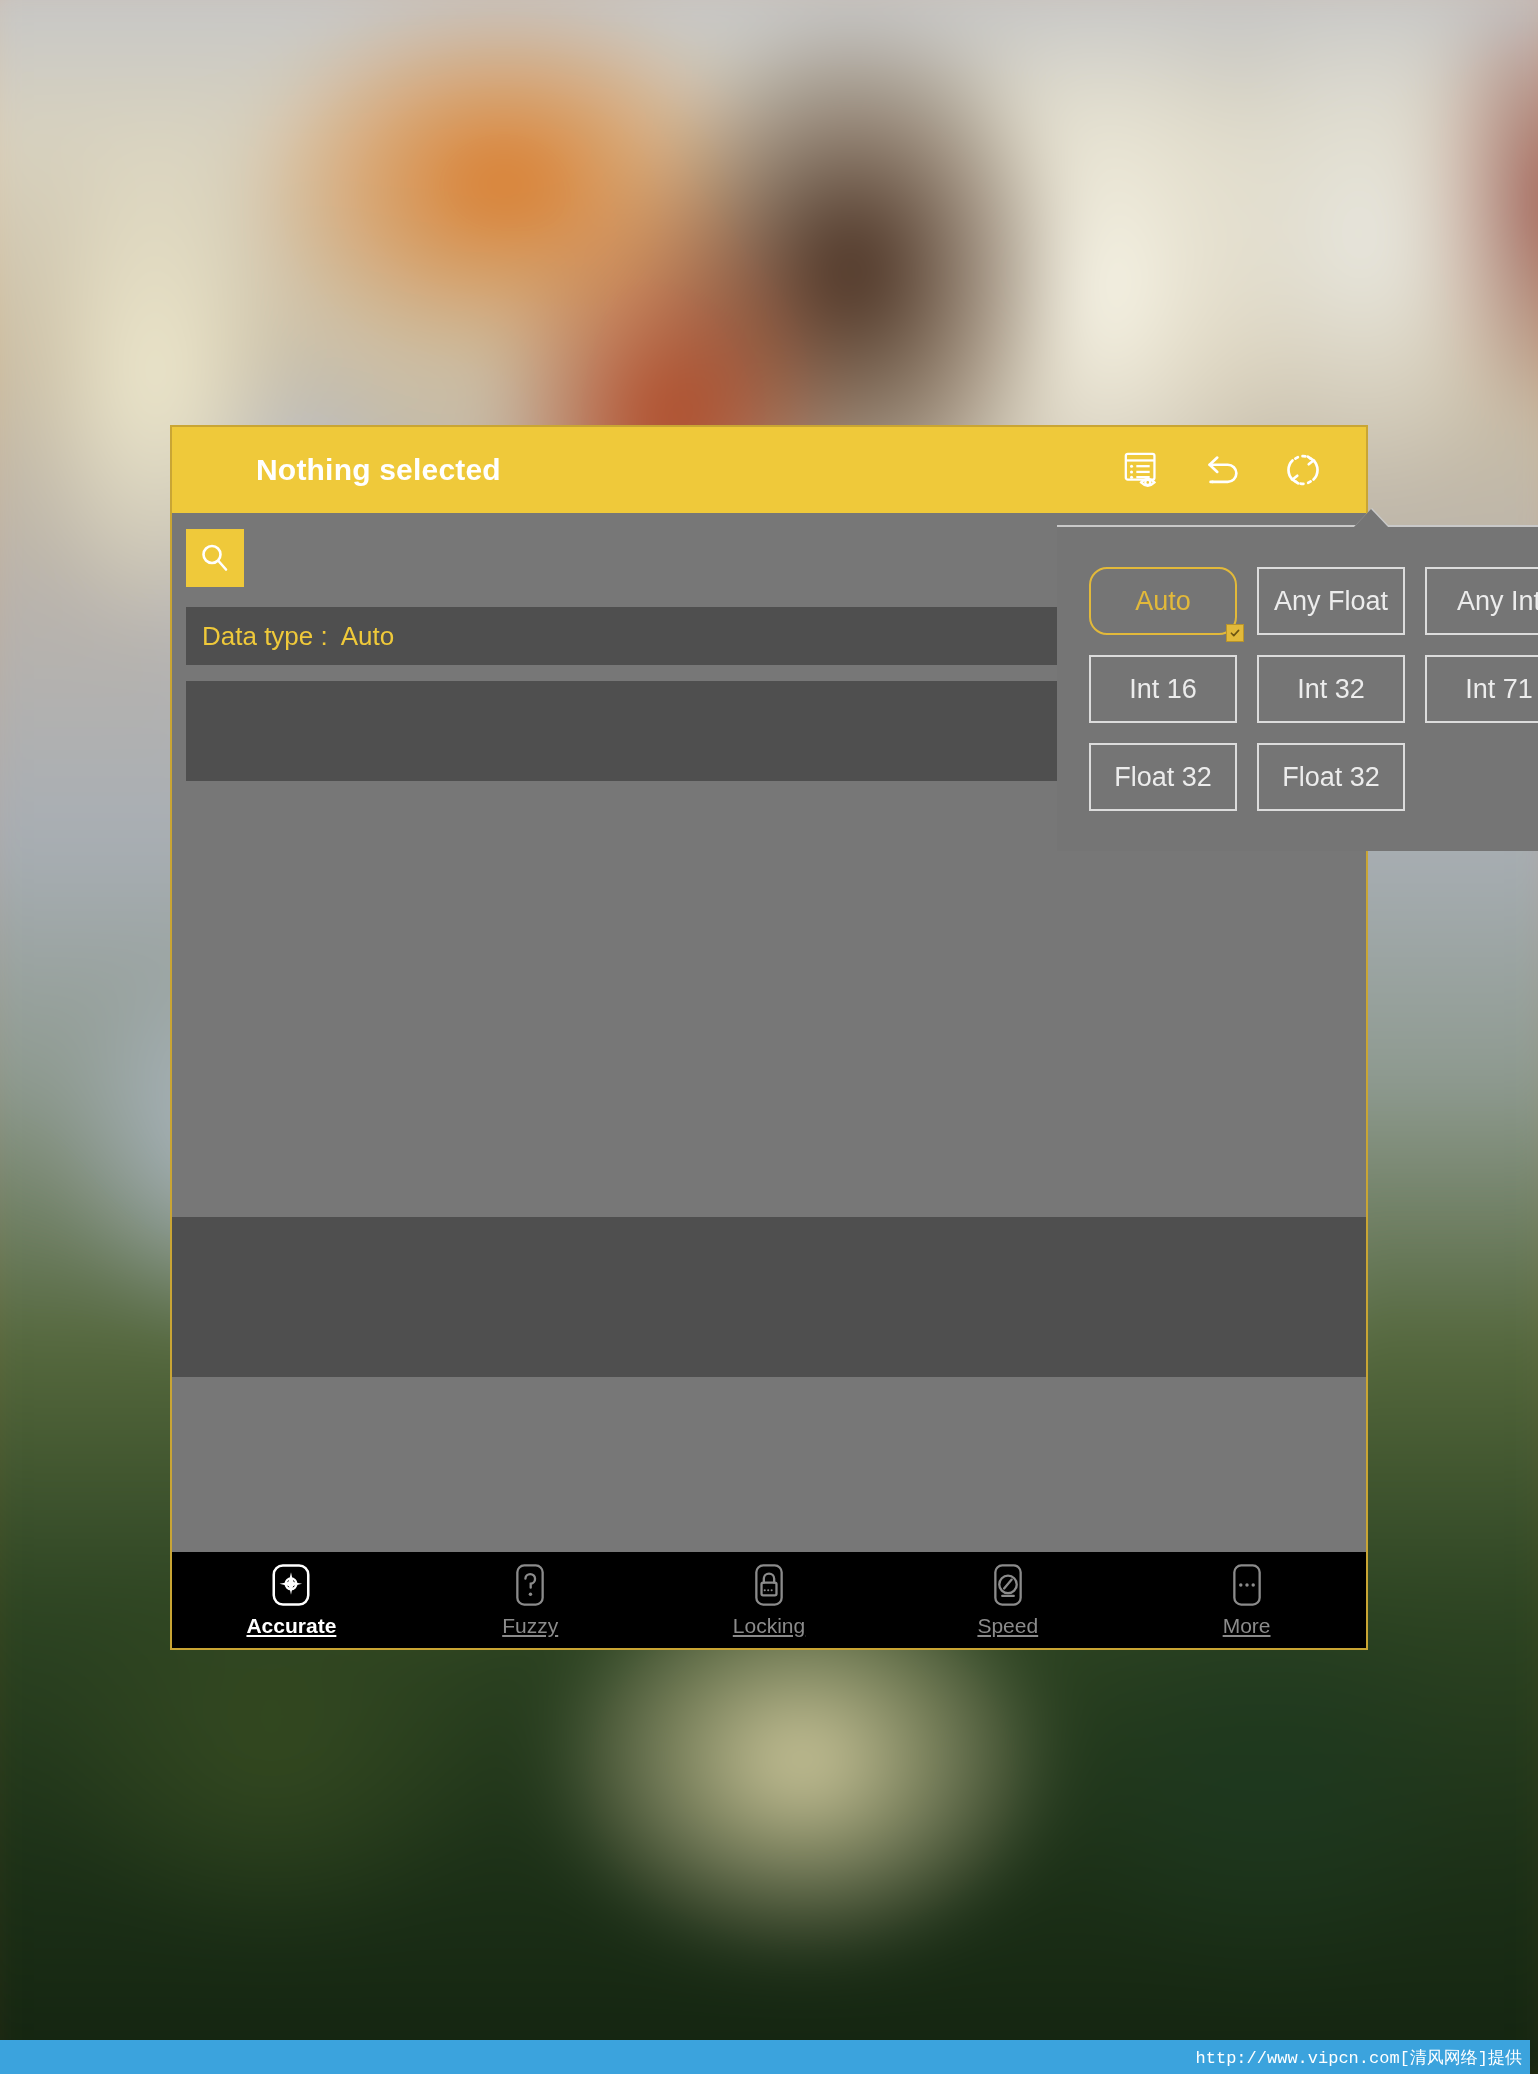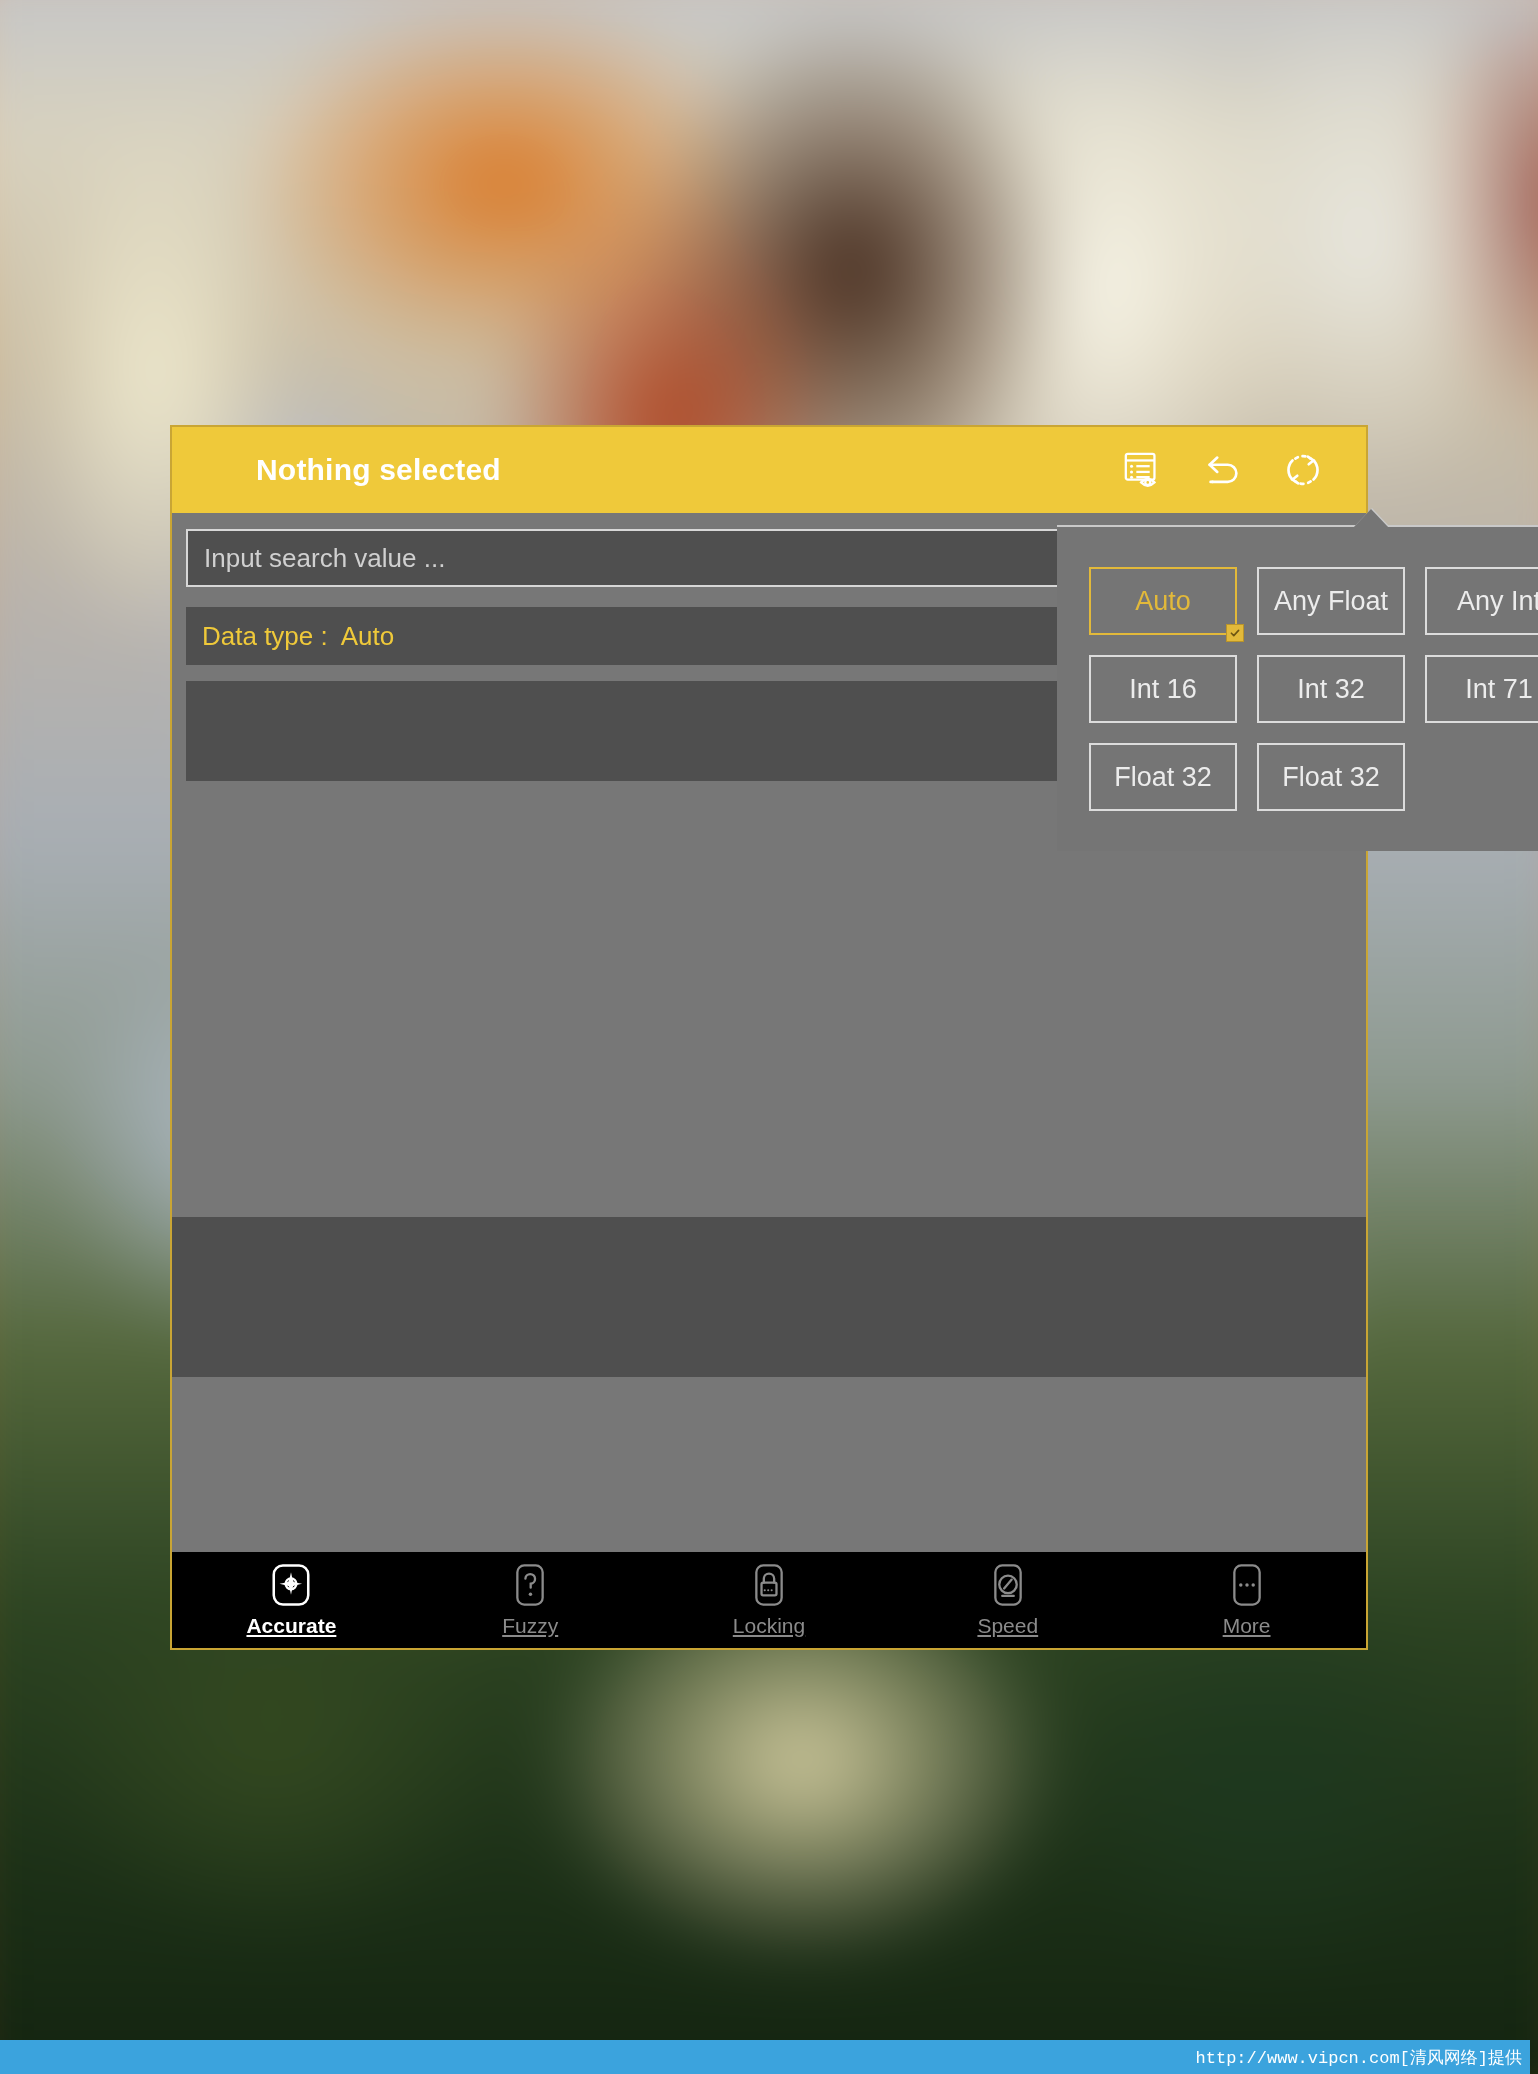--- a/index.html
+++ b/index.html
@@ -219,20 +219,21 @@
     display: flex;
     align-items: center;
     justify-content: center;
     cursor: pointer;
     position: relative;
     padding: 0;
   }
   .dt-opt.selected {
     border-color: #e2b93a;
     color: #e2b93a;
+    border-radius: 18px;
   }
   .dt-check {
     position: absolute;
     right: -9px;
     bottom: -9px;
     width: 18px;
     height: 18px;
     background: #e2b93a;
     border: 1px solid #b9942a;
     display: flex;
@@ -332,21 +333,20 @@
             <path d="M17 36 L11 32 L16 28"></path>
           </svg>
         </span>
 
       </div>
     </div>
 
     <div id="panel-body">
 
       <div id="search-row">
-        <input id="search-input" type="text" placeholder="Input search value ..." style="">
         <button class="sq-btn">
           <svg width="34" height="34" viewBox="0 0 34 34" fill="none" stroke="#ffffff" stroke-width="2.6" stroke-linecap="round">
             <circle cx="14" cy="13.5" r="8.5"></circle>
             <line x1="20.5" y1="20" x2="28" y2="28.5"></line>
           </svg>
         </button>
       </div>
 
       <div id="datatype-row">
         <div id="datatype-field">

